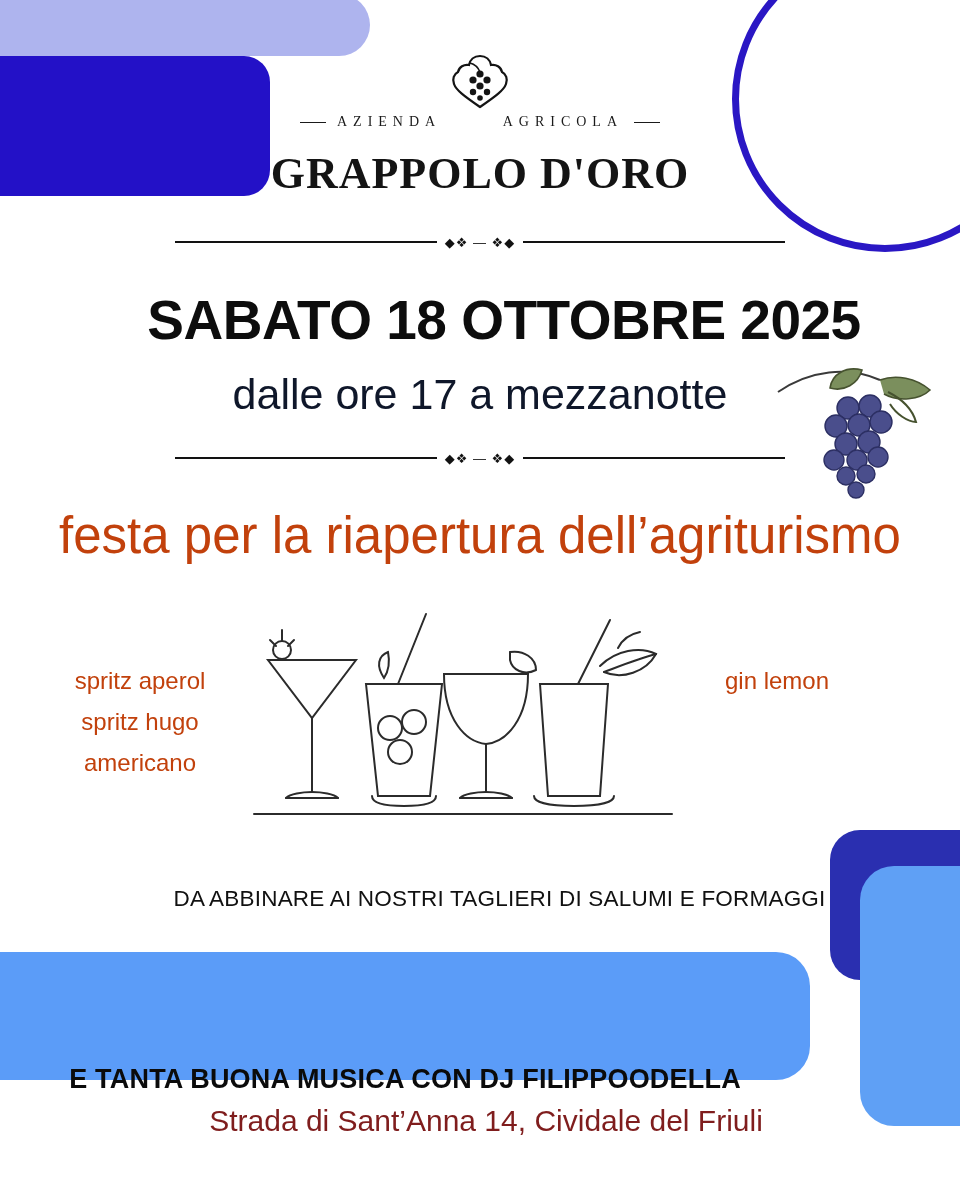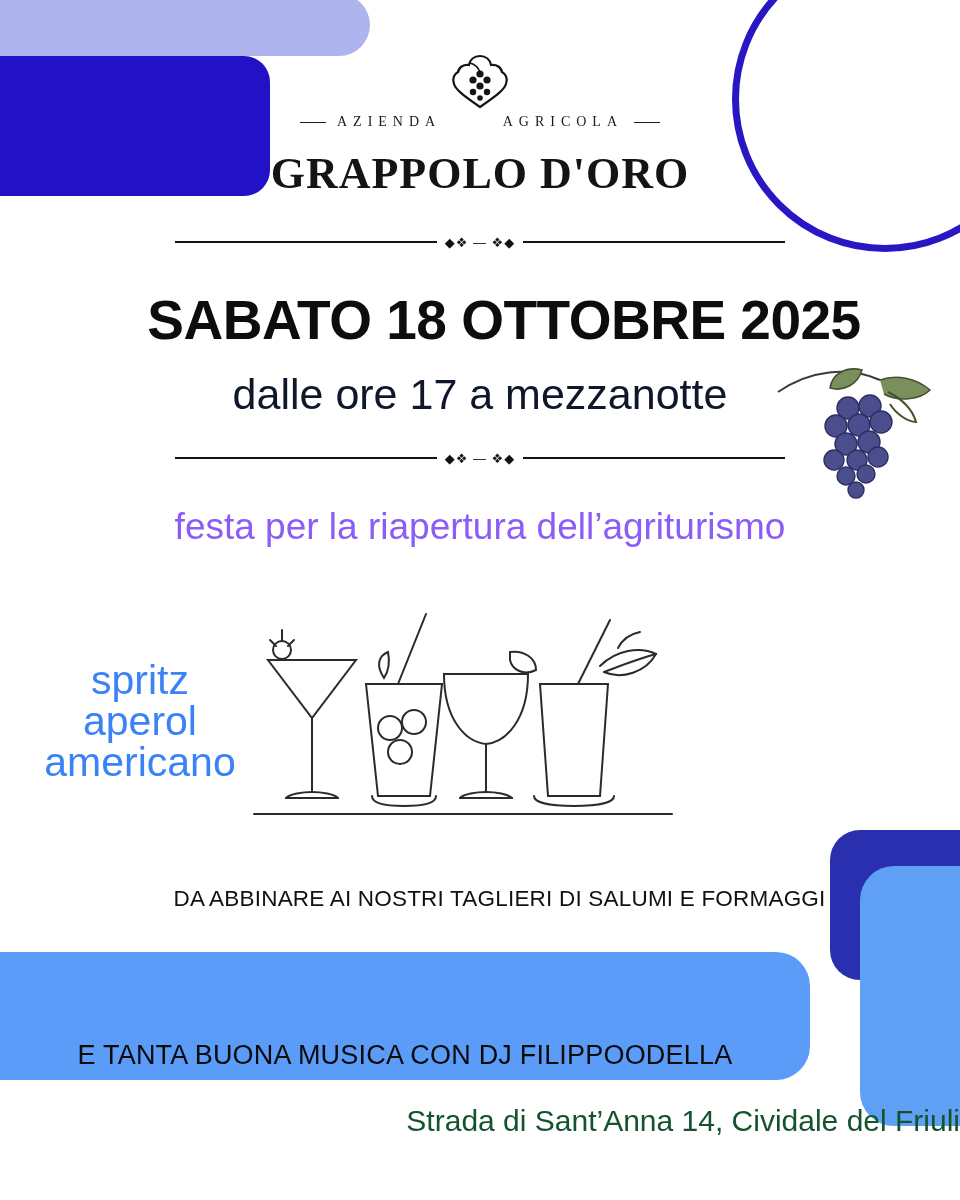--- a/index.html
+++ b/index.html
@@ -162,22 +162,22 @@
     text-align: center;
     font-size: 43px;
     color: #0f172a;
   }
   .event-line {
     position: absolute;
     left: 0;
     right: 0;
     top: 506px;
     text-align: center;
-    font-size: 37px;
-    color: #8b5cf6;
+    font-size: 51px;
+    color: #c2410c;
   }
 
   
   .grapes {
     position: absolute;
     right: 10px;
     top: 352px;
     width: 180px;
     height: 160px;
   }
@@ -185,23 +185,23 @@
   
   .drinks {
     position: absolute;
     left: 248px;
     top: 600px;
     width: 430px;
     height: 240px;
   }
   .drink-list {
     position: absolute;
-    font-size: 41px;
+    font-size: 24px;
     line-height: 41px;
-    color: #3b82f6;
+    color: #c2410c;
   }
   .drink-list.left {
     left: 40px;
     top: 660px;
     width: 200px;
     text-align: center;
   }
   .drink-list.right {
     right: 68px;
     top: 660px;
@@ -219,38 +219,38 @@
     font-size: 22.5px;
     letter-spacing: 0.2px;
     color: #111111;
     padding-left: 39px;
   }
 
   
   .music-text {
     position: absolute;
     left: 0;
-    top: 1040px;
+    top: 1064px;
     width: 810px;
     text-align: center;
     font-size: 27px;
-    font-weight: normal;
+    font-weight: bold;
     letter-spacing: 0.2px;
     color: #0b0b0b;
   }
 
   
   .address {
     position: absolute;
     left: 12px;
     right: 0;
     top: 1104px;
-    text-align: right;
+    text-align: center;
     font-size: 30px;
-    color: #14532d;
+    color: #7f1d1d;
   }
 </style>
 </head>
 <body>
 
 <div class="poster">
 
   <div class="shape shape-lavender-top"></div>
   <div class="shape shape-blue-top"></div>
   <div class="shape shape-ring"></div>
@@ -352,24 +352,26 @@
       <path d="M352 66 C368 50 392 46 408 54 C398 72 374 80 356 72"></path>
       <path d="M356 72 C372 66 392 58 408 54"></path>
       <path d="M370 48 C374 40 382 34 392 32"></path>
 
       <path d="M6 214 L424 214"></path>
     </g>
   </svg>
 
   <div class="drink-list left">
     <div>spritz aperol</div>
+    <div>spritz hugo</div>
     <div>americano</div>
   </div>
 
   <div class="drink-list right">
+    <div>gin lemon</div>
   </div>
 
   <div class="pairing">DA ABBINARE AI NOSTRI TAGLIERI DI SALUMI E FORMAGGI</div>
 
   <div class="music-text">E TANTA BUONA MUSICA CON DJ  FILIPPOODELLA</div>
 
   <div class="address">Strada di Sant’Anna 14, Cividale del Friuli</div>
 
 </div>
 

